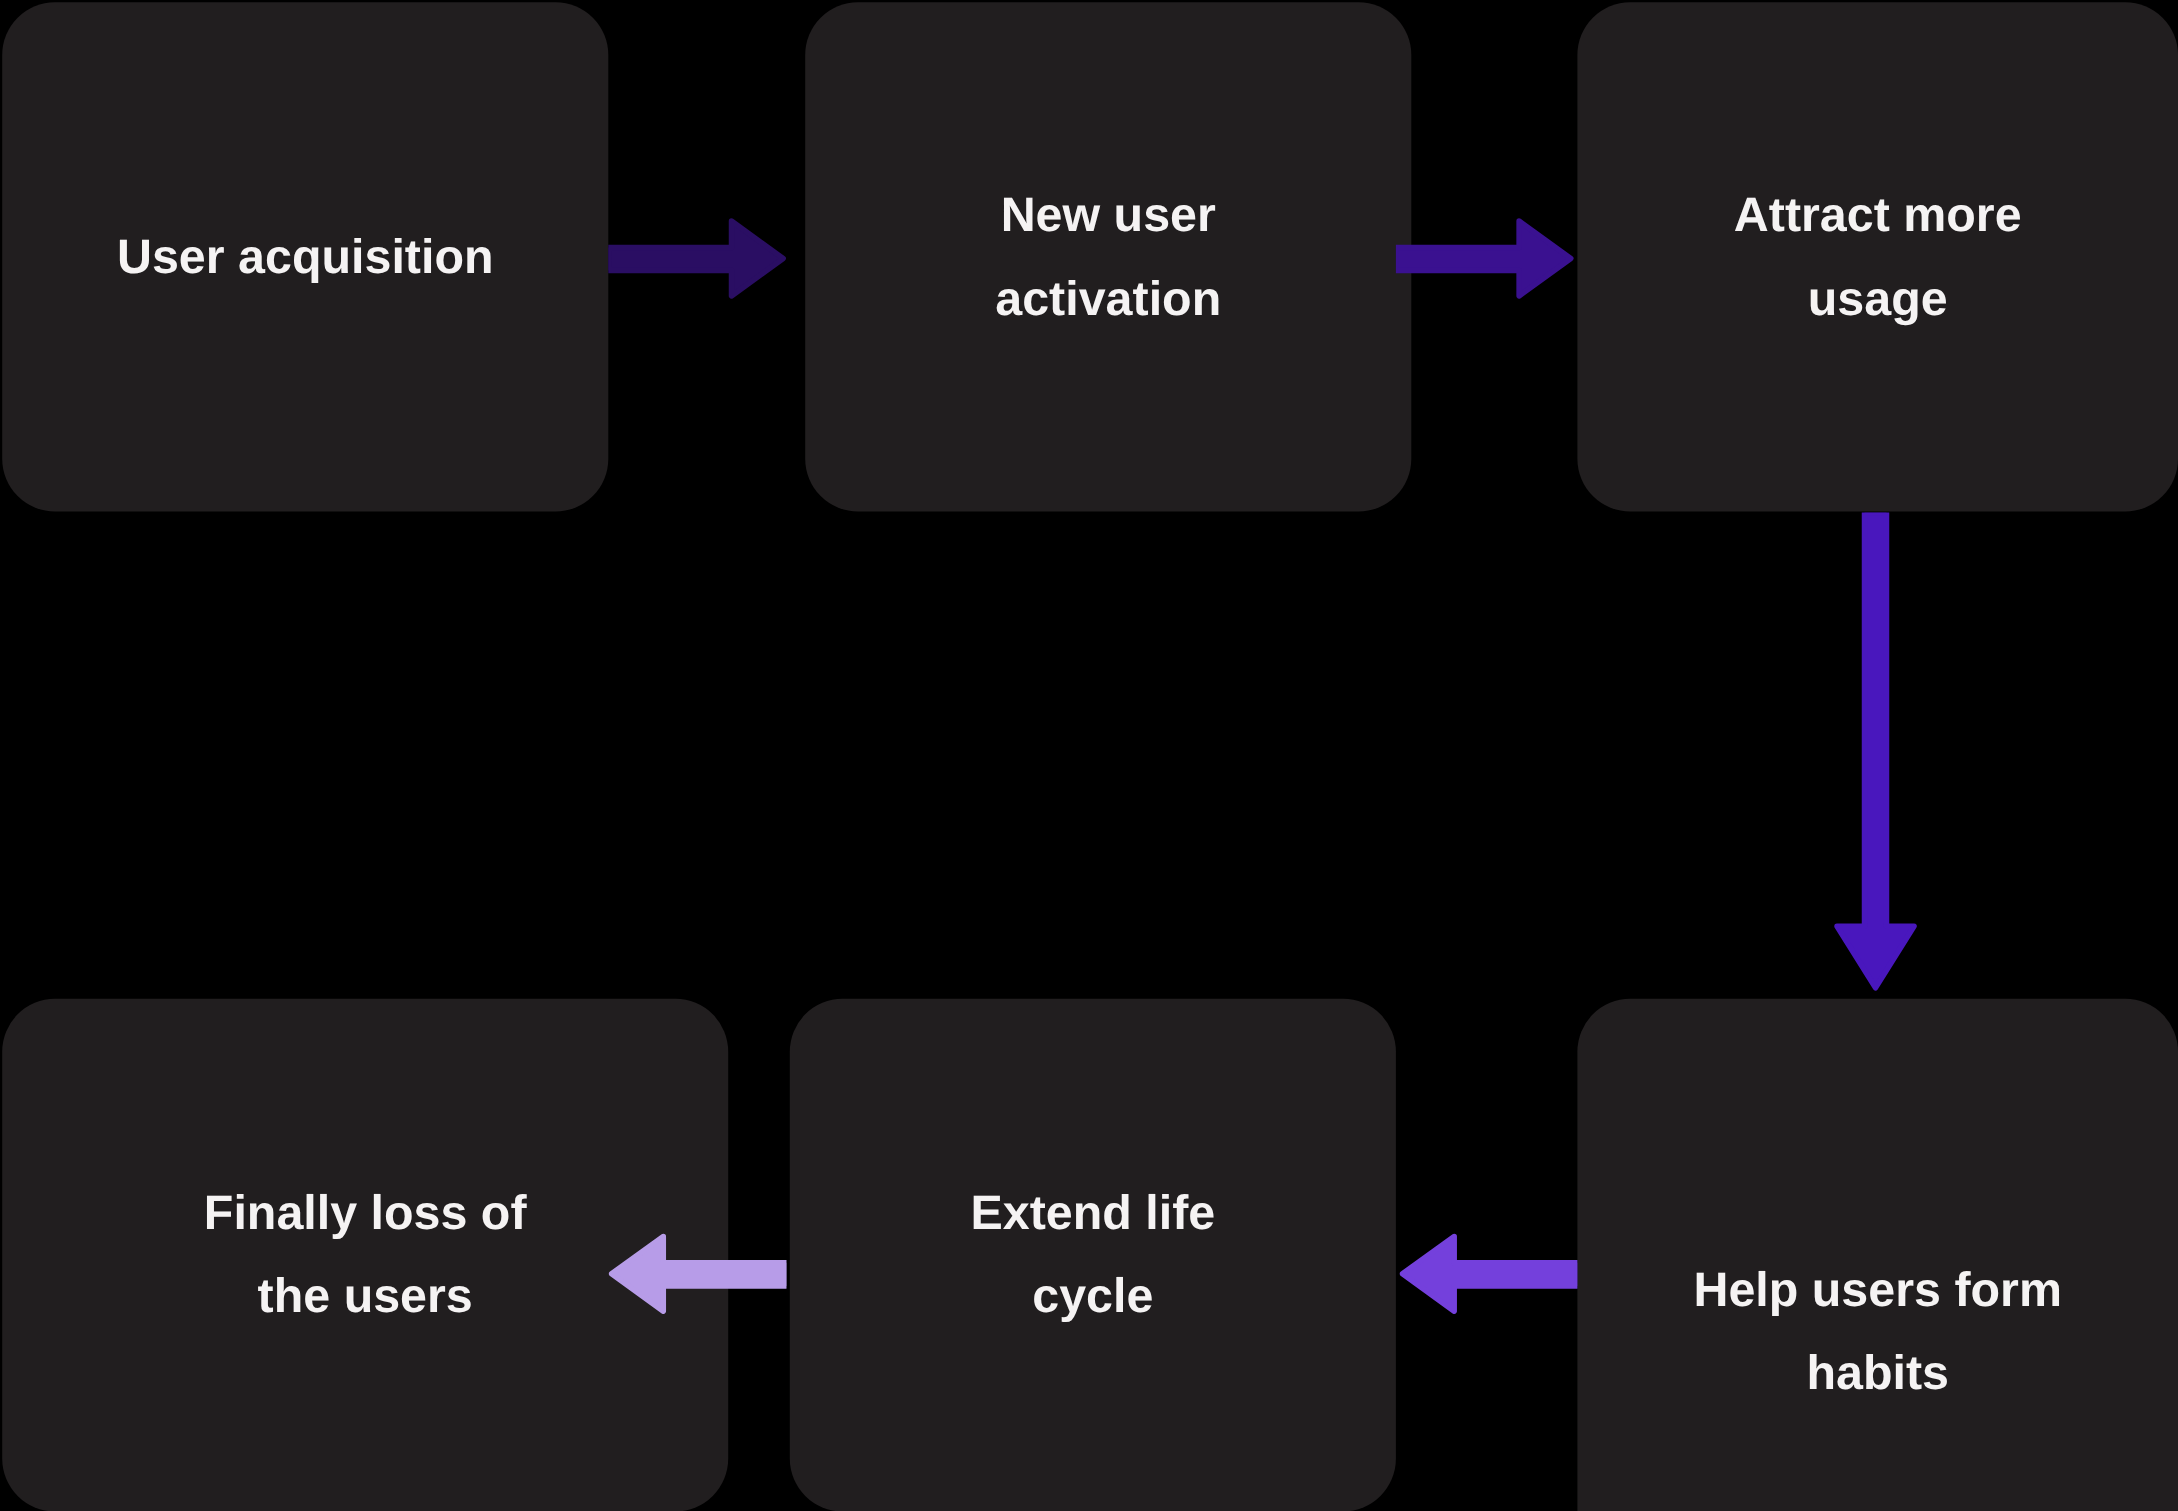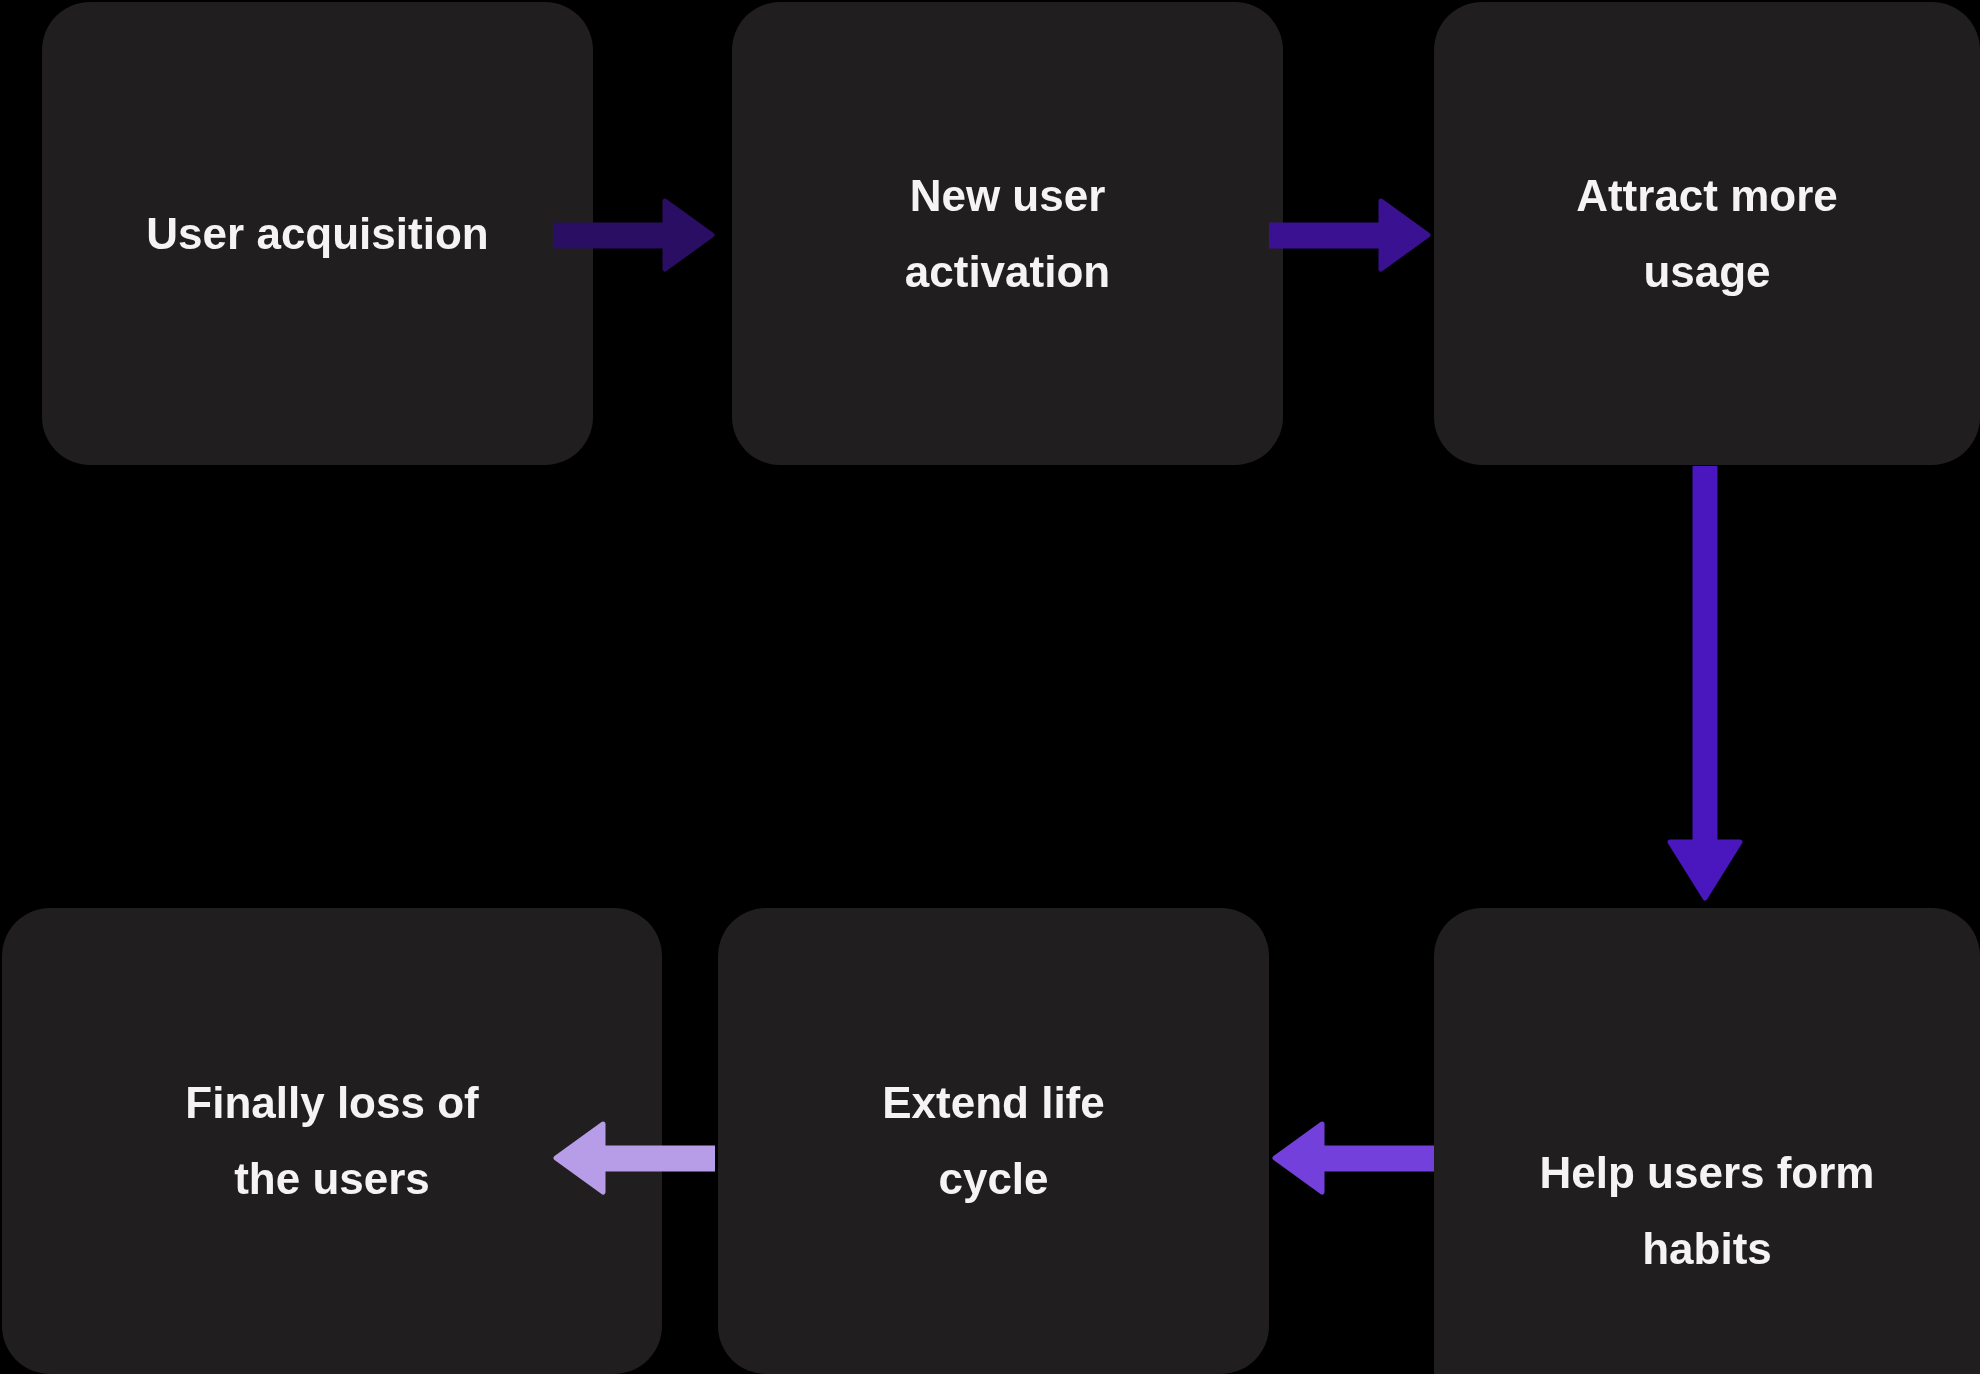--- a/index.html
+++ b/index.html
@@ -26,21 +26,21 @@
     text-align: center;
   }
   .node .line {
     color: var(--node-text, #f5f3f3);
     font-size: 44px;
     font-weight: 700;
     line-height: 1.72;
     white-space: nowrap;
   }
   
-  .n1 { left: 2px;    top: 2px;   width: 551px; height: 463px; margin-left: 40px; }
+  .n1 { left: 2px;    top: 2px;   width: 551px; height: 463px; }
   .n2 { left: 718px;  top: 2px;   width: 551px; height: 463px; margin-left: 14px; }
   .n3 { left: 1434px; top: 2px;   width: 546px; height: 463px; }
   
   .n4 { left: 1434px; top: 908px; width: 546px; height: 606px; }
   .n5 { left: 718px;  top: 908px; width: 551px; height: 466px; }
   .n6 { left: 2px;    top: 908px; width: 660px; height: 466px; }
   .arrow { position: absolute; display: block; }
   .a1 { left: 553px;  top: 198px; }
   .a2 { left: 1269px; top: 198px; }
   .a3 { left: 1667px; top: 466px; }

